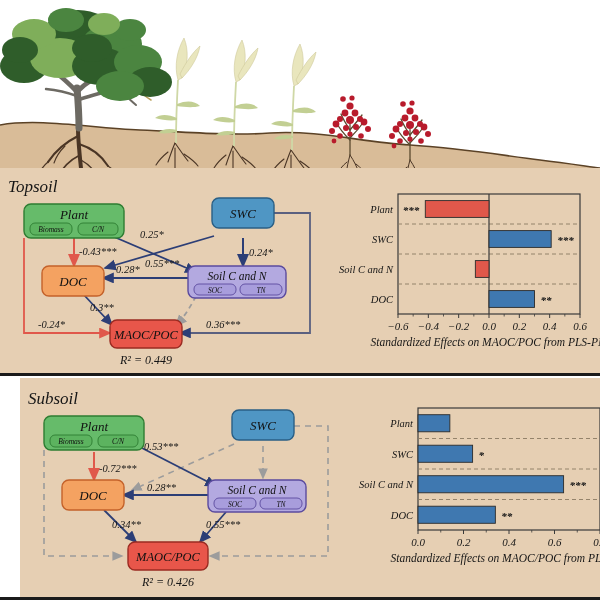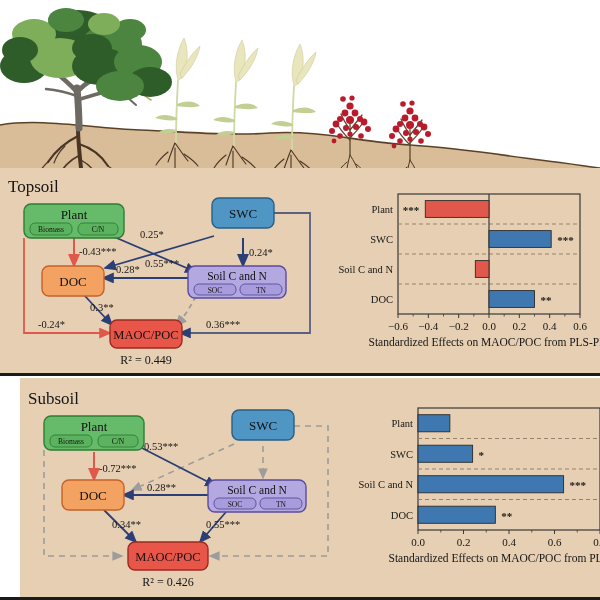--- a/index.html
+++ b/index.html
@@ -8,21 +8,21 @@
     background:#ffffff;
     font-family:"Liberation Serif", serif;
   }
   #figure{position:relative;width:600px;height:600px;}
 
   
   .illus{position:absolute;left:0;top:0;width:600px;height:185px;background:#ffffff;}
   .illus svg{display:block;}
 
   
-  .panel{position:absolute;left:0;width:600px;background:#e6cfb3;}
+  .panel{position:absolute;left:0;width:600px;background:#e6cfb3;font-style:italic;}
   #topsoil-panel{top:168px;height:205px;}
   #subsoil-panel{top:378px;height:222px;margin-left:20px;}
   .panel-rule{position:absolute;left:0;width:600px;height:3px;background:#1b1b1b;}
   #rule-top{top:373px;}
   #rule-bottom{top:597px;}
 
   
   .pathdiag{position:absolute;left:0;top:0;}
 </style>
 </head>

